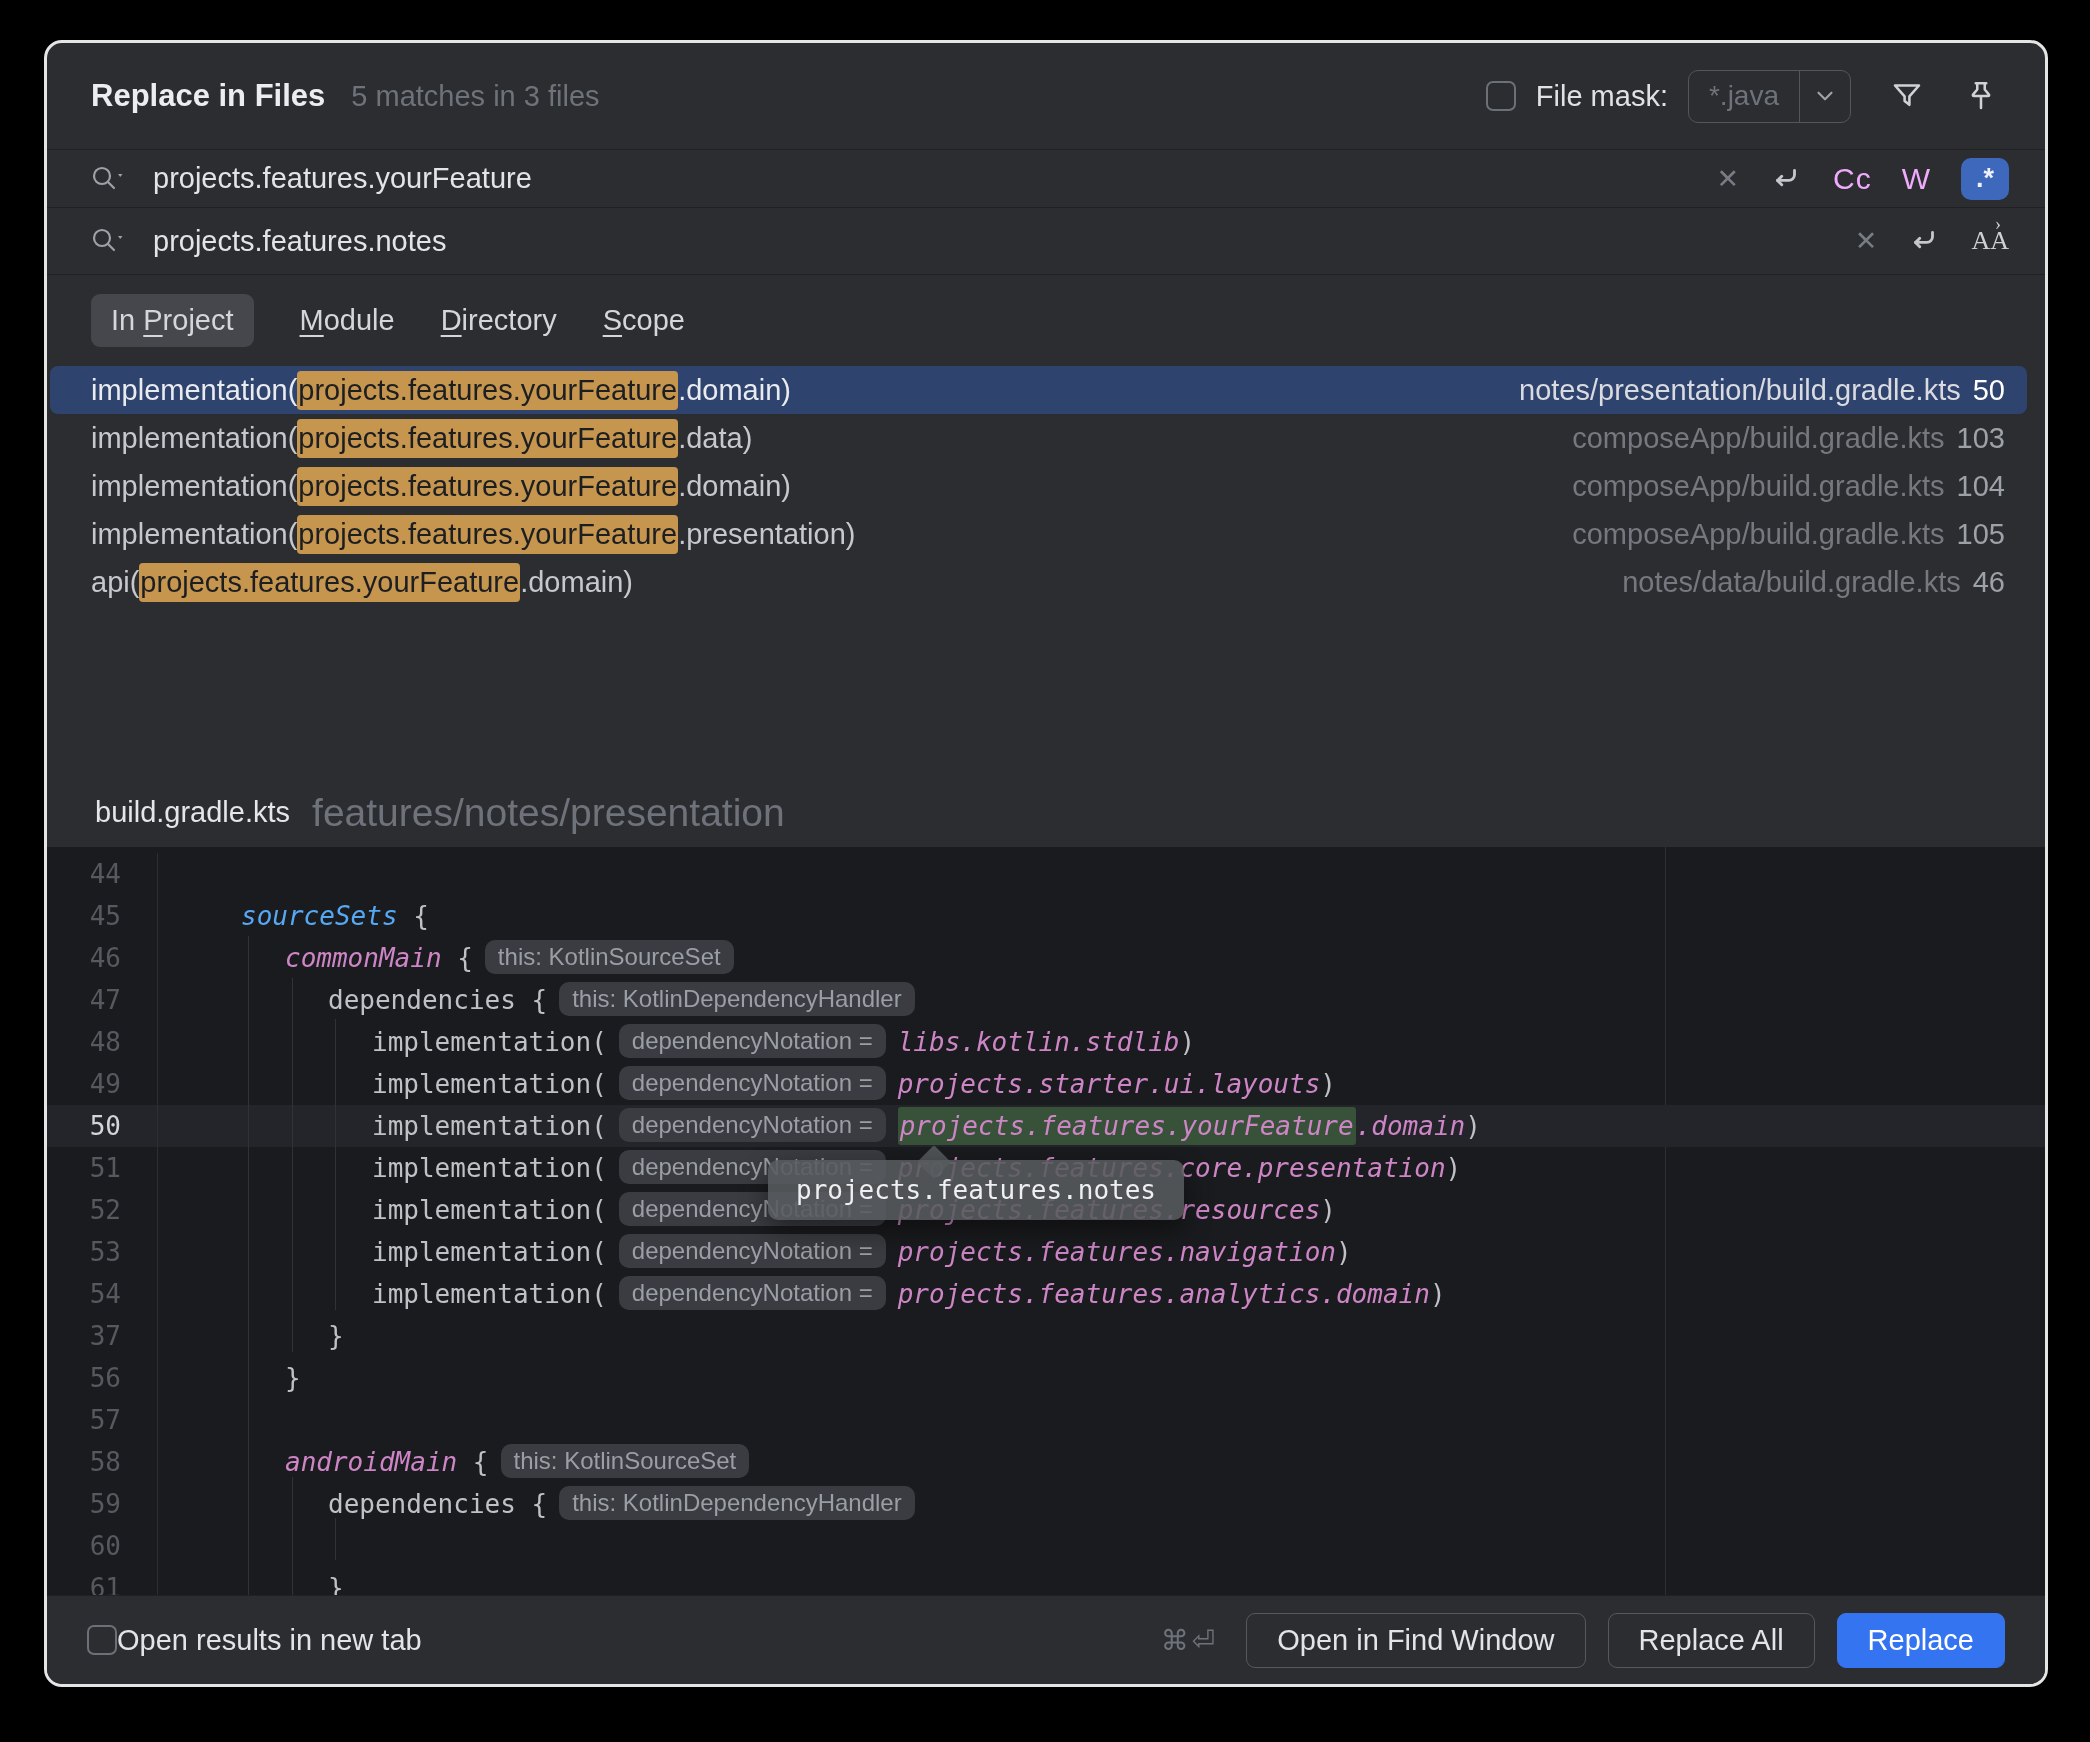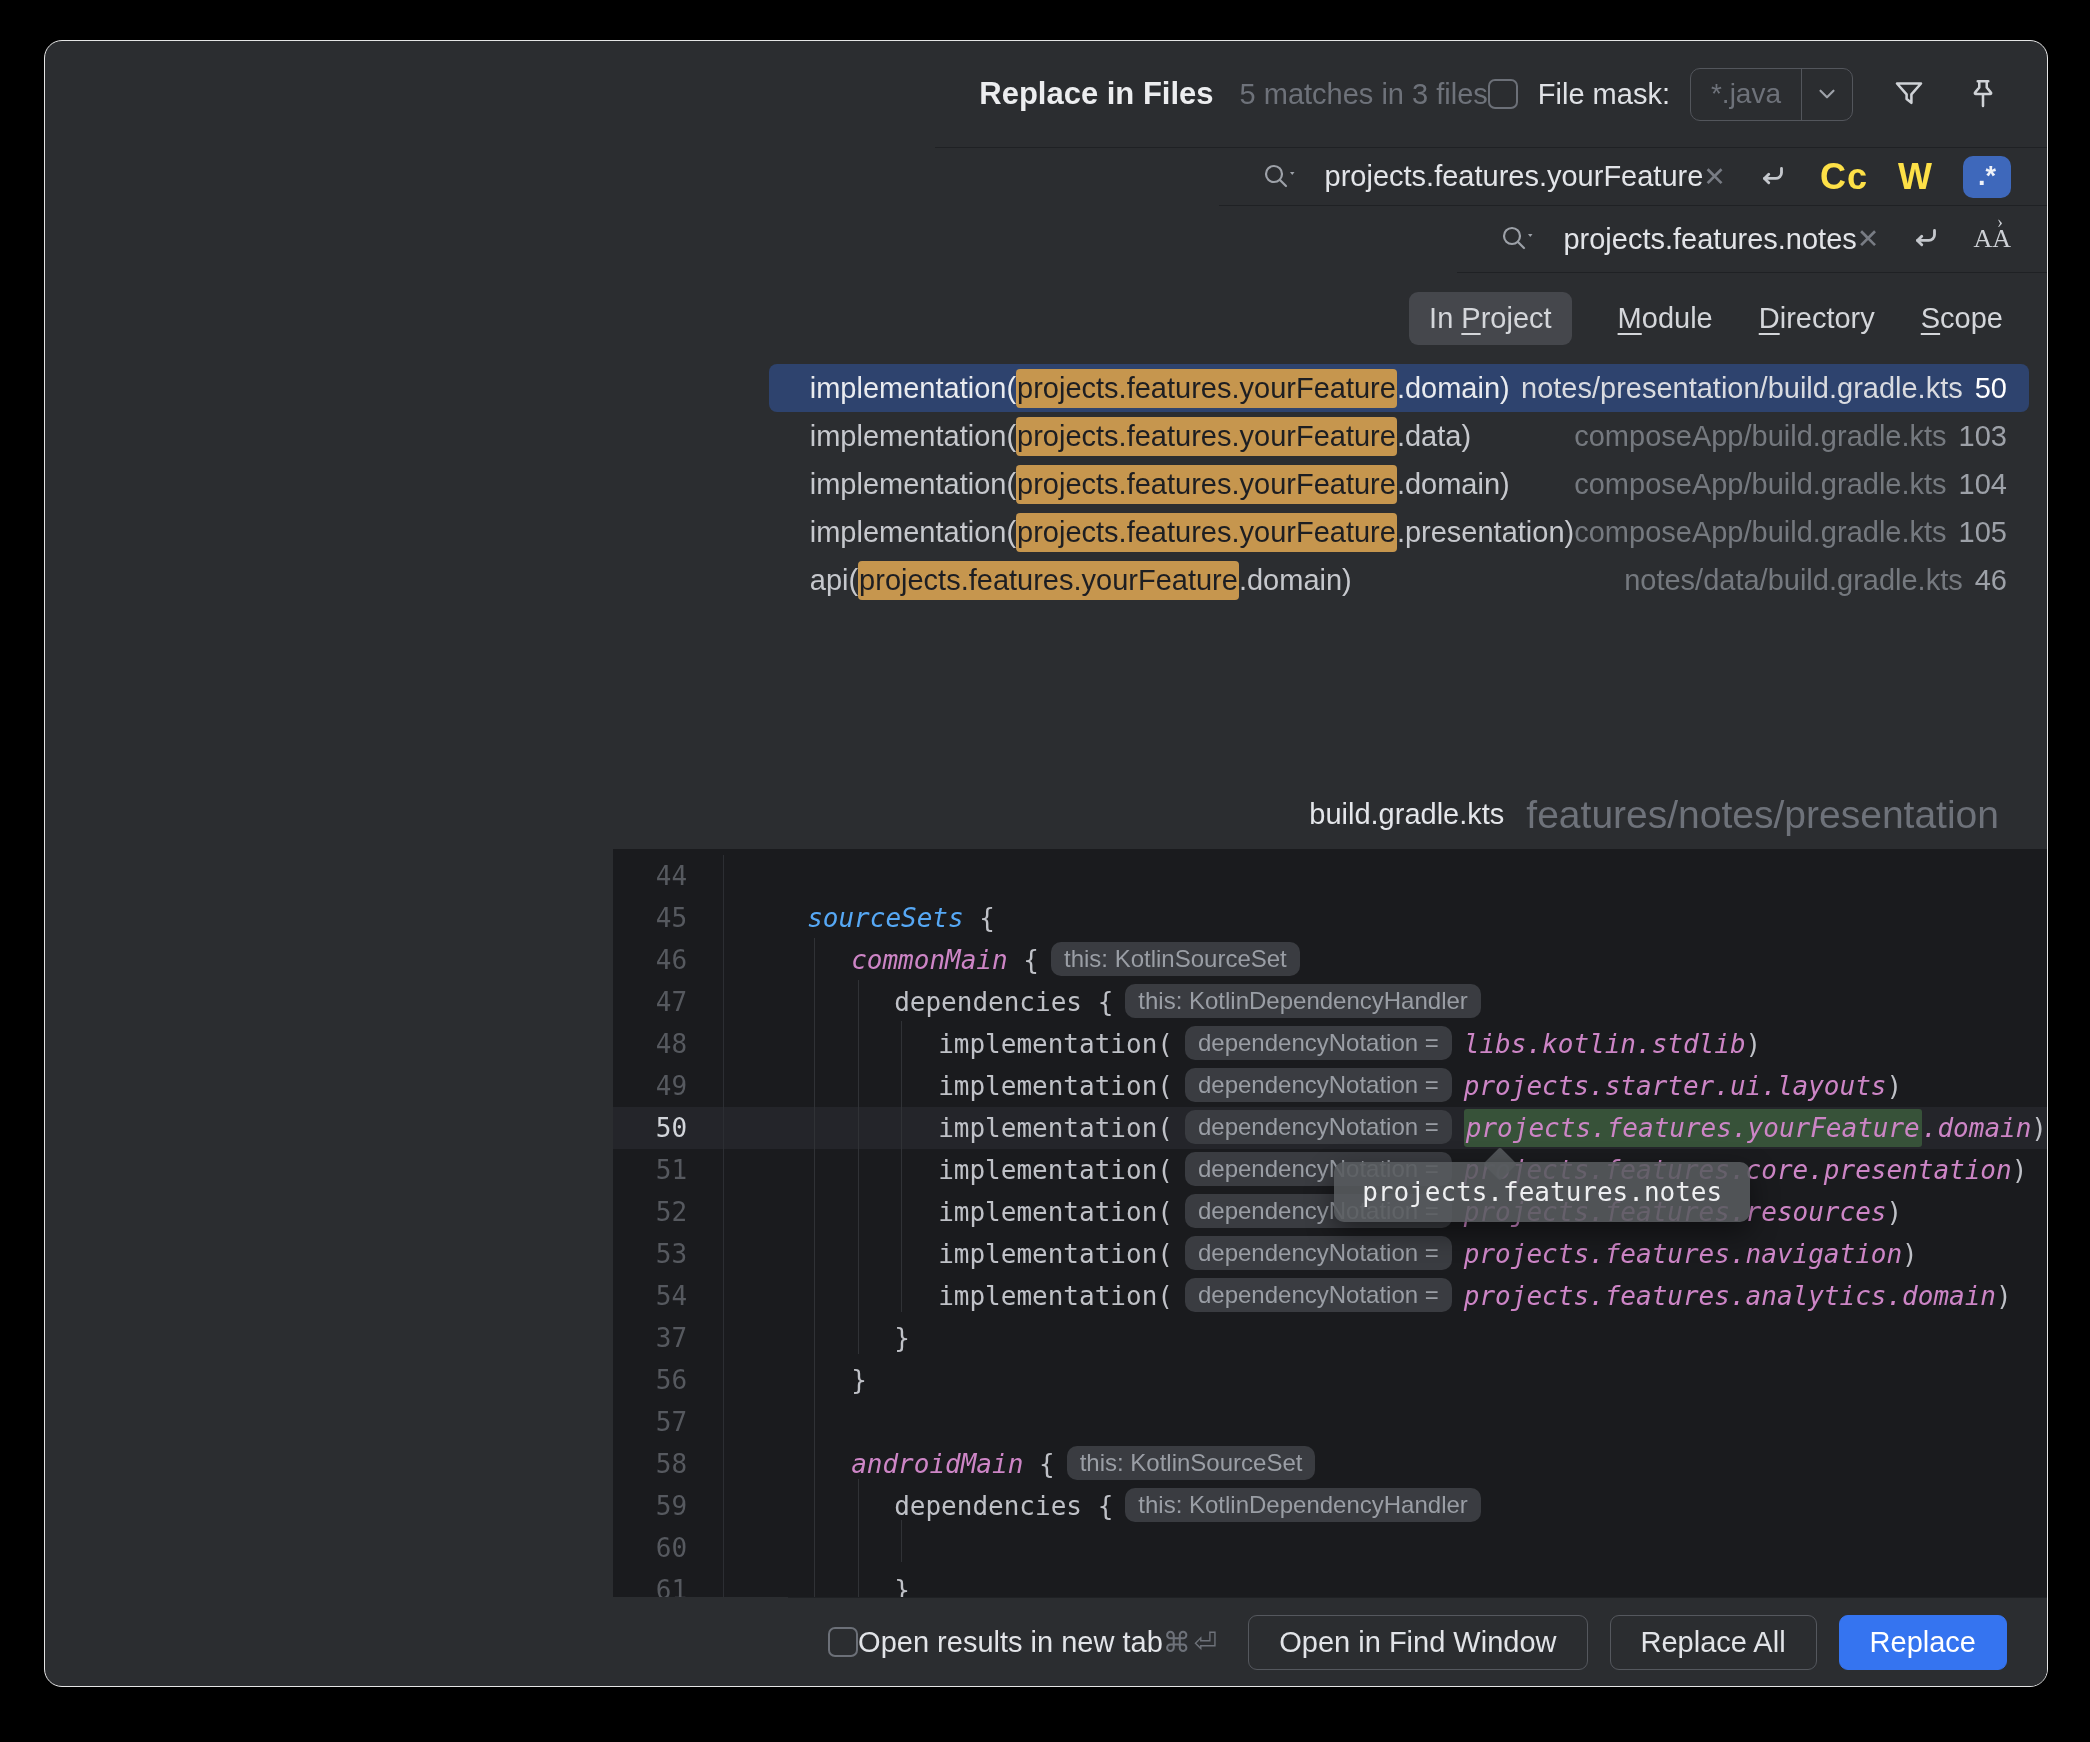--- a/index.html
+++ b/index.html
@@ -1,21 +1,21 @@
 <!DOCTYPE html>
 <html><head>
 <meta charset="utf-8">
 <style>
   * { margin:0; padding:0; box-sizing:border-box; }
   html,body { width:2091px; height:1742px; background:#000; overflow:hidden;
               font-family:"Liberation Sans", sans-serif; }
   #window { position:absolute; left:44px; top:40px; width:2004px; height:1647px;
-            background:#2B2D30; border:1px solid #e5e5e5; border-radius:18px;
+            background:#2B2D30; border:3px solid #e5e5e5; border-radius:18px;
             display:flex; flex-direction:column; overflow:hidden;
-            box-shadow:0 24px 69px rgba(0,0,0,.65); color:#DFE1E5;align-items:flex-end; }
+            box-shadow:0 24px 69px rgba(0,0,0,.65); color:#DFE1E5; }
 
   
   .hdr { height:107px; flex:0 0 auto; display:flex; align-items:center;
          padding:0 46px 0 44px; border-bottom:1px solid #1F2124; }
   .hdr-title { font-size:31px; font-weight:bold; color:#ECEDEF; }
   .hdr-count { font-size:29px; color:#6E727A; margin-left:26px; }
   .hdr-right { margin-left:auto; display:flex; align-items:center; }
   .cbx { width:30px; height:30px; border:2px solid #6C7078; border-radius:7px; background:transparent; }
   .mask-label { font-size:29px; color:#DFE1E5; margin:0 20px 0 20px; }
   .combo { display:flex; align-items:center; height:53px; border:1px solid #53565C;
@@ -25,21 +25,21 @@
                border-left:1px solid #53565C; }
   .tool-ic { margin-left:38px; display:flex; align-items:center; }
 
   
   .frow { flex:0 0 auto; display:flex; align-items:center; padding:0 36px 0 42px; }
   .frow.search  { height:58px; border-bottom:1px solid #1F2124; }
   .frow.replace { height:67px; border-bottom:1px solid #1F2124; }
   .frow .query { font-size:29px; color:#E2E4E8; margin-left:26px; }
   .ric { margin-left:auto; display:flex; align-items:center; gap:30px; }
   .ic-x { font-size:27px; color:#787C84; }
-  .ic-txt { font-size:36px; color:#fde047; letter-spacing:1px;font-weight:bold; }
+  .ic-txt { font-size:30px; color:#f0abfc; letter-spacing:1px; }
   .regex-pill { width:48px; height:42px; border-radius:10px; background:#3E68BB; color:#EFF2F8;
                 display:flex; align-items:center; justify-content:center; font-size:27px; font-weight:bold; }
   .preserve { position:relative; font-size:26px; color:#CDD0D5;font-family:Liberation Serif, serif; }
   .preserve .arc { position:absolute; top:-12px; right:8px; font-size:18px; color:#CDD0D5; }
 
   
   .tabs { flex:0 0 auto; height:91px; display:flex; align-items:center; gap:46px; padding:0 44px; }
   .tab { font-size:29px; color:#D4D6DA; cursor:default; }
   .tab u { text-underline-offset:5px; text-decoration-thickness:2px; }
   .tab.active { background:#45474C; border-radius:9px; padding:10px 20px; }

